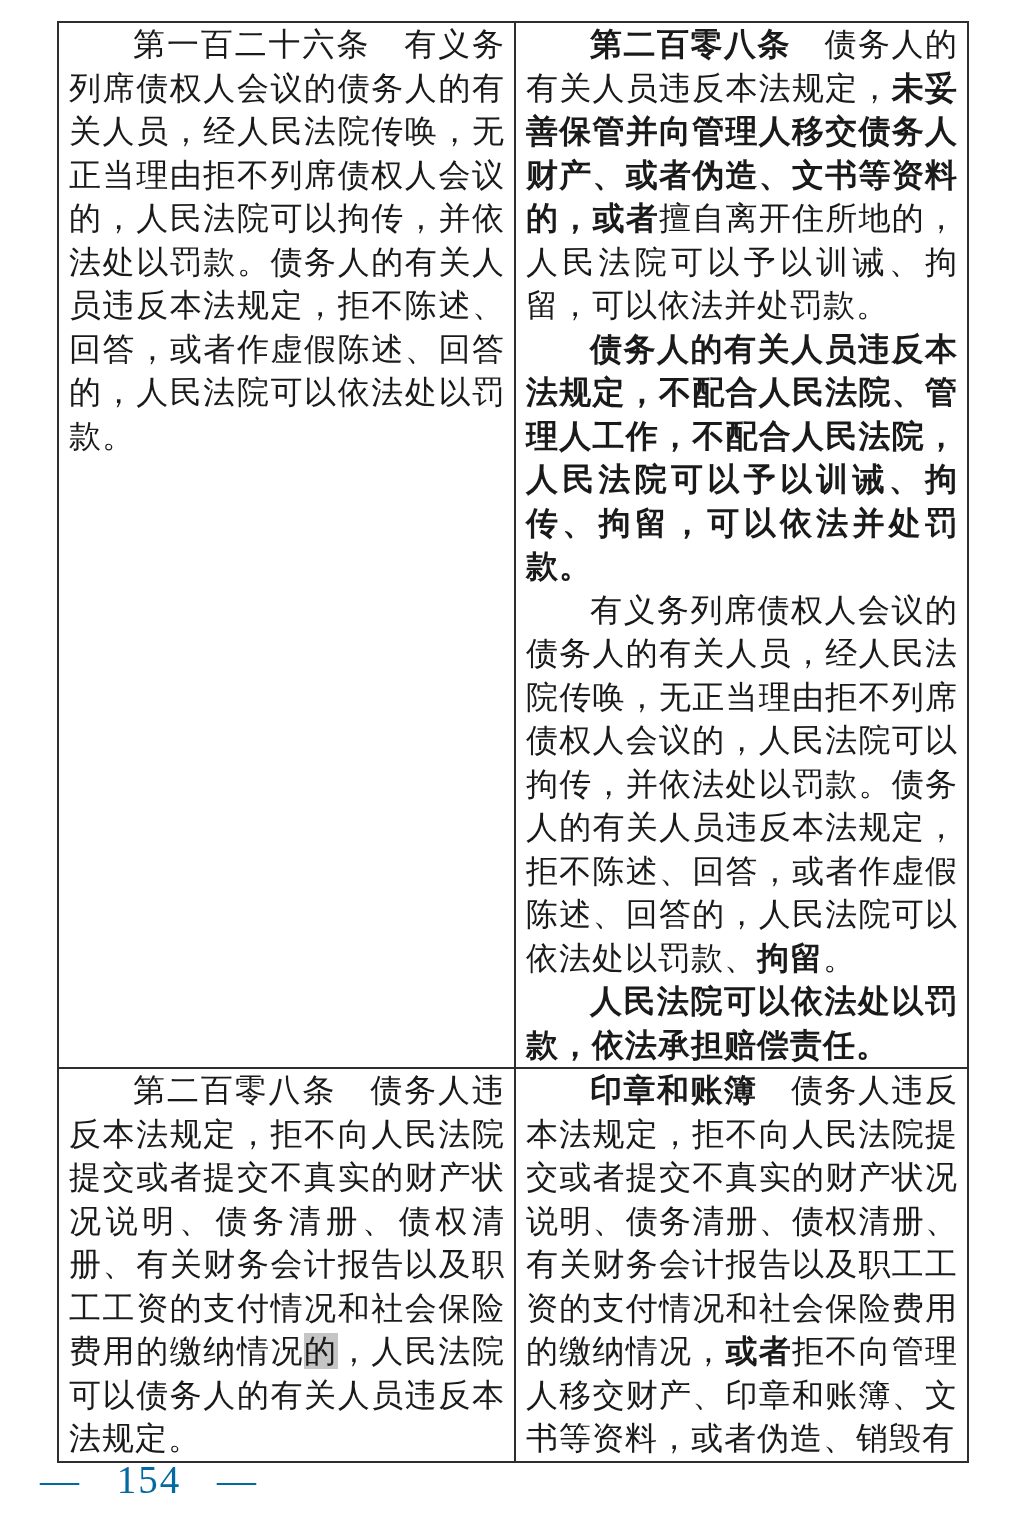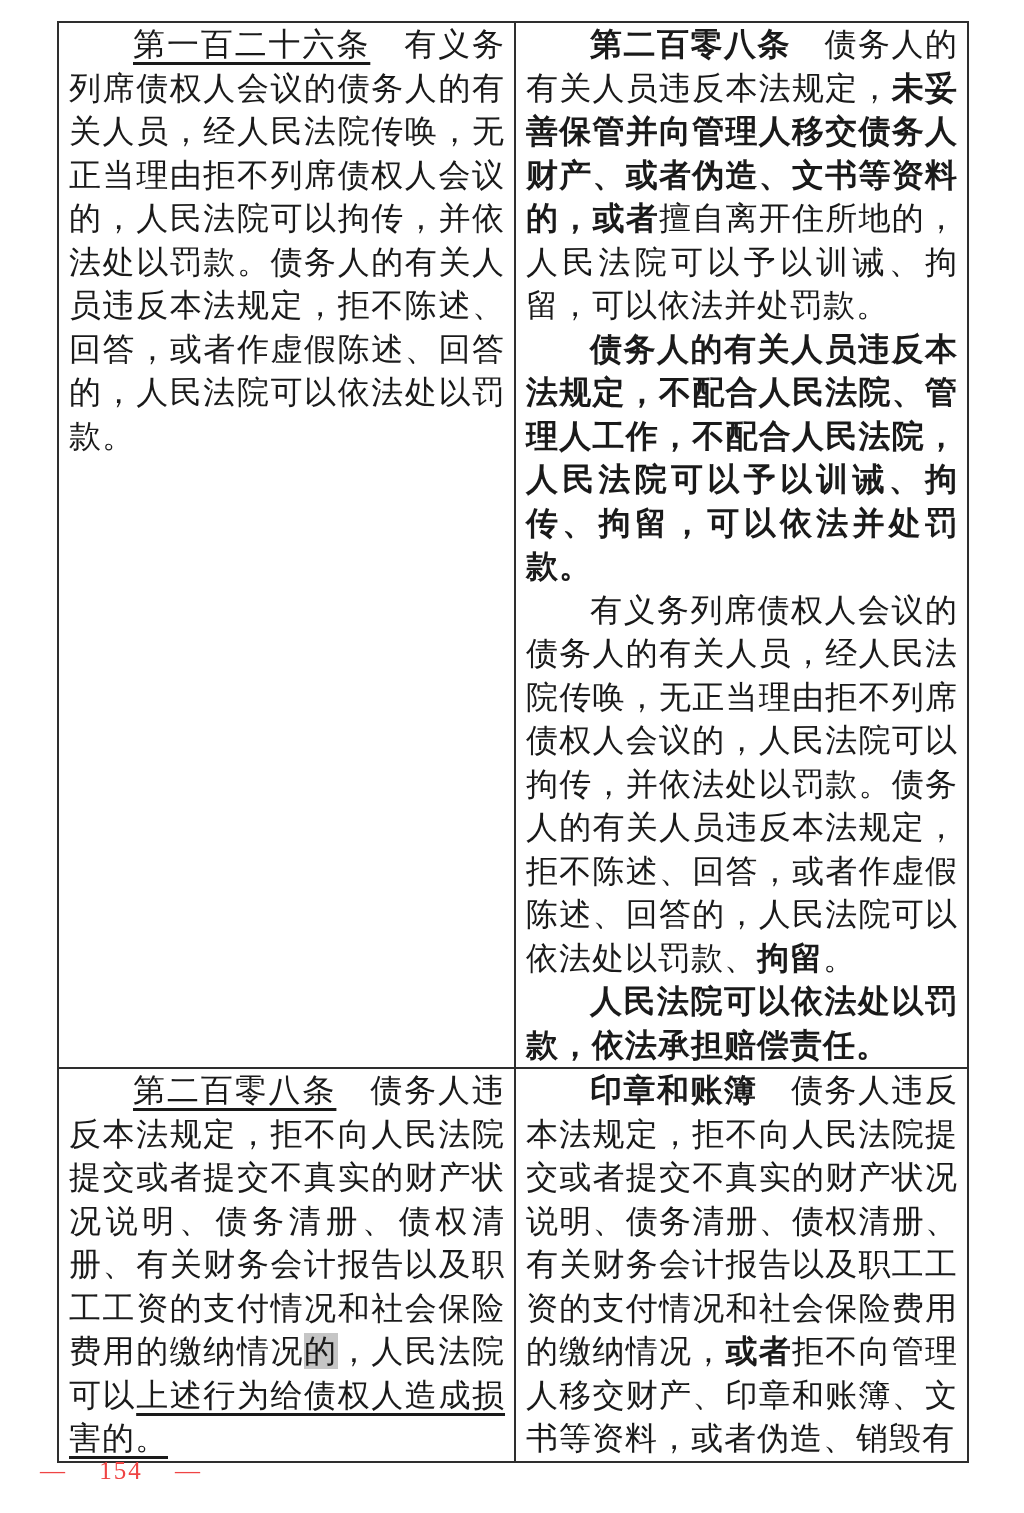--- a/index.html
+++ b/index.html
@@ -51,36 +51,35 @@
     letter-spacing:3px;
   }
   .rich p{margin:0;padding:0;}
   .rich p.indent{text-indent:2em;}
 
   .rich span.b{
     font-family:Liberation Serif, serif;
     font-weight:700;
   }
   .rich span.u{
-    text-decoration:underline;
     text-decoration-thickness:3px;
     text-underline-offset:7px;
     text-decoration-skip-ink:none;
   }
   .rich span.h{
     background:var(--hl);
   }
 
   .footer{
     position:absolute;
     left:40px;top:1457px;
-    font-size:25px;
+    font-size:39px;
     letter-spacing:2px;
     word-spacing:24px;
-    color:#ef4444;
+    color:#0369a1;
     font-family:"Liberation Serif","DejaVu Serif",serif;
   }
 </style>
 </head>
 <body>
 
 <div class="page">
 
   <table class="cmp">
     <colgroup>
@@ -99,21 +98,21 @@
               <p class="indent"><span class="b">第二百零八条</span><span>　债务人的有关人员违反本法规定，</span><span class="b">未妥善保管并向管理人移交债务人财产、或者伪造、文书等资料的，或者</span><span>擅自离开住所地的，人民法院可以予以训诫、拘留，可以依法并处罚款。</span></p>
               <p class="indent"><span class="b">债务人的有关人员违反本法规定，不配合人民法院、管理人工作，不配合人民法院，人民法院可以予以训诫、拘传、拘留，可以依法并处罚款。</span></p>
               <p class="indent"><span>有义务列席债权人会议的债务人的有关人员，经人民法院传唤，无正当理由拒不列席债权人会议的，人民法院可以拘传，并依法处以罚款。债务人的有关人员违反本法规定，拒不陈述、回答，或者作虚假陈述、回答的，人民法院可以依法处以罚款、</span><span class="b">拘留</span><span>。</span></p>
               <p class="indent"><span class="b">人民法院可以依法处以罚款，依法承担赔偿责任。</span></p>
             </div>
       </td>
     </tr>
     <tr class="row-3">
       <td>
         <div class="rich">
-              <p class="indent"><span class="u">第二百零八条</span><span>　债务人违反本法规定，拒不向人民法院提交或者提交不真实的财产状况说明、债务清册、债权清册、有关财务会计报告以及职工工资的支付情况和社会保险费用的缴纳情况</span><span class="h">的</span><span>，人民法院可以</span><span class="u">上述行为给债权人造成损害的。</span></p>
+              <p class="indent"><span class="u">第二百零八条</span><span>　债务人违反本法规定，拒不向人民法院提交或者提交不真实的财产状况说明、债务清册、债权清册、有关财务会计报告以及职工工资的支付情况和社会保险费用的缴纳情况</span><span class="h">的</span><span>，人民法院可以</span><span class="u">债务人的有关人员违反本法规定。</span></p>
             </div>
       </td>
       <td>
         <div class="rich">
               <p class="indent"><span class="b">印章和账簿</span><span>　债务人违反本法规定，拒不向人民法院提交或者提交不真实的财产状况说明、债务清册、债权清册、有关财务会计报告以及职工工资的支付情况和社会保险费用的缴纳情况，</span><span class="b">或者</span><span>拒不向管理人移交财产、印章和账簿、文书等资料，或者伪造、销毁有</span></p>
             </div>
       </td>
     </tr>
   </tbody>
     </table>

